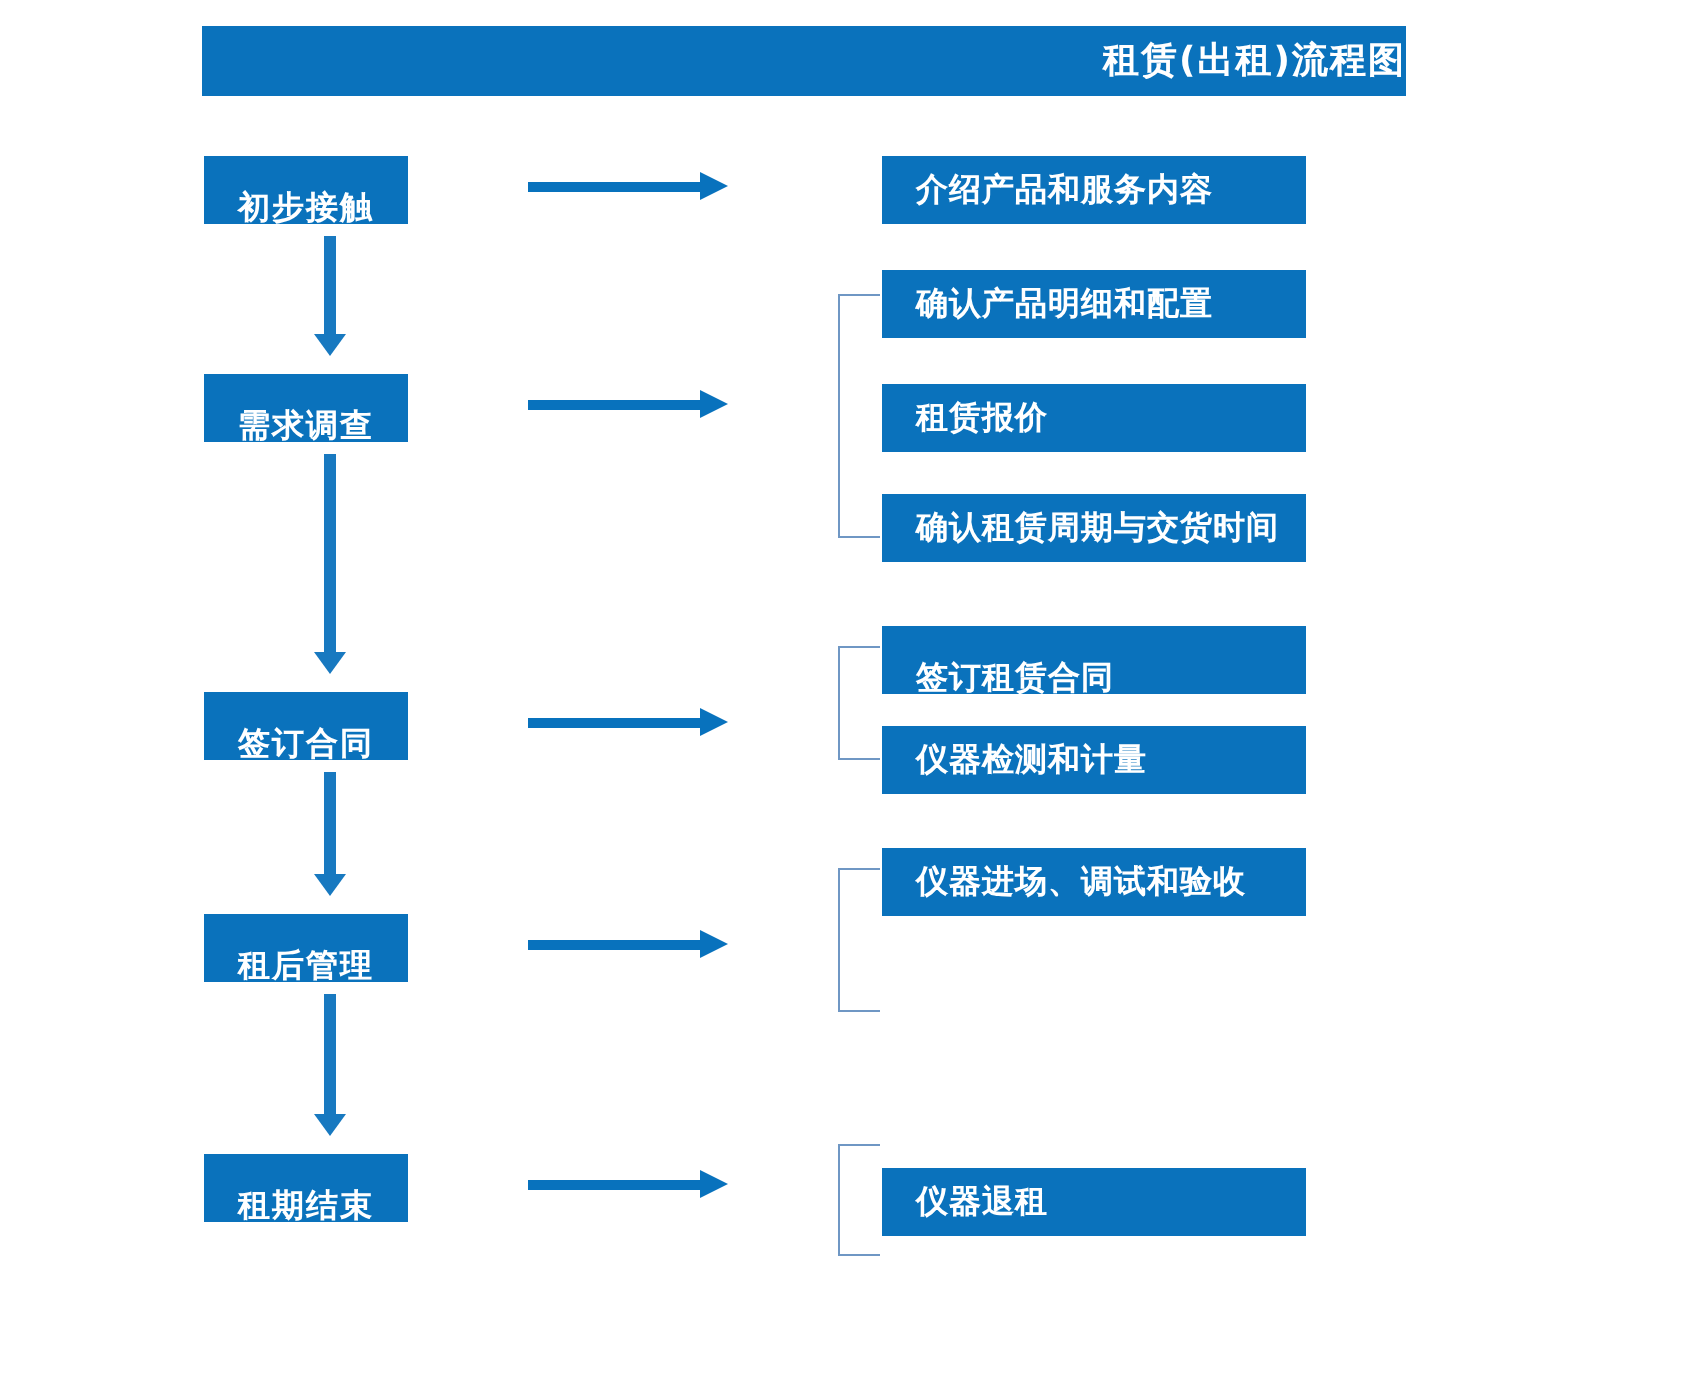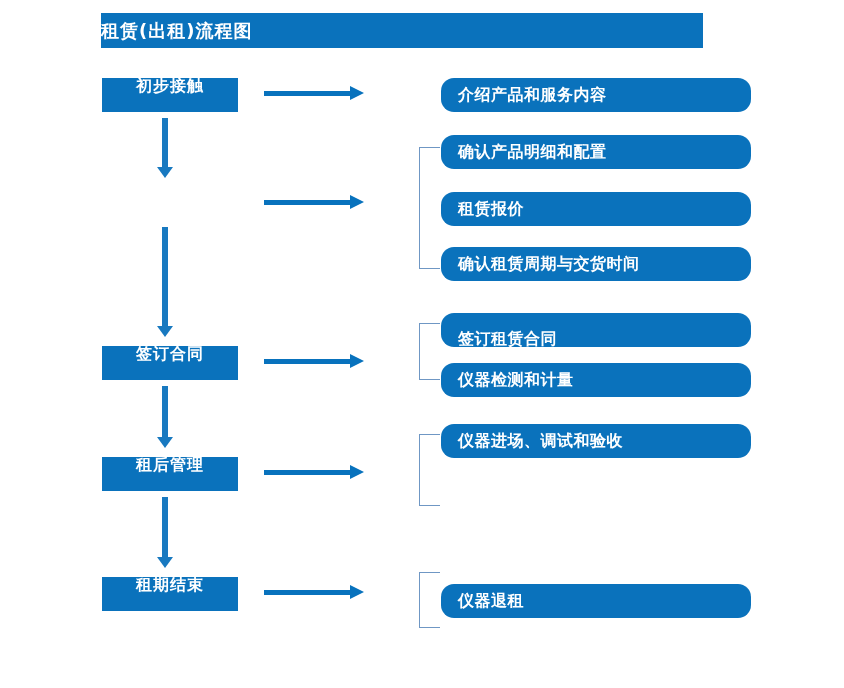--- a/index.html
+++ b/index.html
@@ -27,60 +27,59 @@
   
   .title-bar {
     position: absolute;
     left: 101px;
     top: 13px;
     width: 602px;
     height: 35px;
     background: #0a72bc;
     display: flex;
     align-items: center;
-    justify-content: flex-start;
+    justify-content: flex-end;
   }
   .title-bar .title-text {
     color: #ffffff;
     font-size: 18px;
     font-weight: bold;
     letter-spacing: 1px;
     line-height: 1;
   }
 
   
   .stage-box {
     position: absolute;
-    width: 136px;
+    width: 102px;
     height: 34px;
     background: #0a72bc;
     display: flex;
-    align-items: flex-start;
+    align-items: flex-end;
     justify-content: center;
   }
   .stage-box .stage-label {
     color: #ffffff;
     font-size: 16px;
     font-weight: bold;
     letter-spacing: 1px;
     line-height: 1;
   }
 
   
   .detail-box {
     position: absolute;
     left: 441px;
-    width: 310px;
+    width: 212px;
     height: 34px;
     background: #0a72bc;
     display: flex;
     align-items: center;
     padding-left: 17px;
     box-sizing: border-box;
-    border-radius: 13px;
   }
   .detail-box .detail-label {
     color: #ffffff;
     font-size: 16px;
     font-weight: bold;
     letter-spacing: 0.5px;
     line-height: 1;
     white-space: nowrap;
   }
 
@@ -162,20 +161,23 @@
   </div>
   <div class="detail-box" style="top:78px;">
     <span class="detail-label">介绍产品和服务内容</span>
   </div>
 
   <div class="v-arrow" style="top:118px; height:60px;">
     <div class="shaft" style="height:49px;"></div>
     <div class="head" style="top:49px;"></div>
   </div>
 
+  <div class="stage-box" style="left:102px; top:187px;">
+    <span class="stage-label">需求调查</span>
+  </div>
   <div class="h-arrow" style="top:195px;">
     <div class="shaft"></div>
     <div class="head"></div>
   </div>
   <div class="bracket" style="top:147px; height:122px;"></div>
   <div class="detail-box" style="top:135px;text-align:right;">
     <span class="detail-label">确认产品明细和配置</span>
   </div>
   <div class="detail-box" style="top:192px;">
     <span class="detail-label">租赁报价</span>

